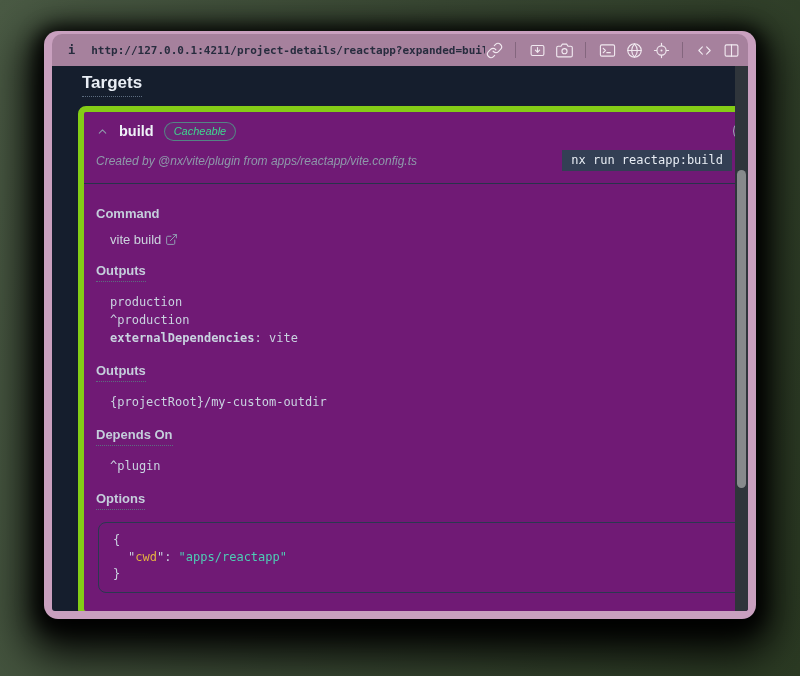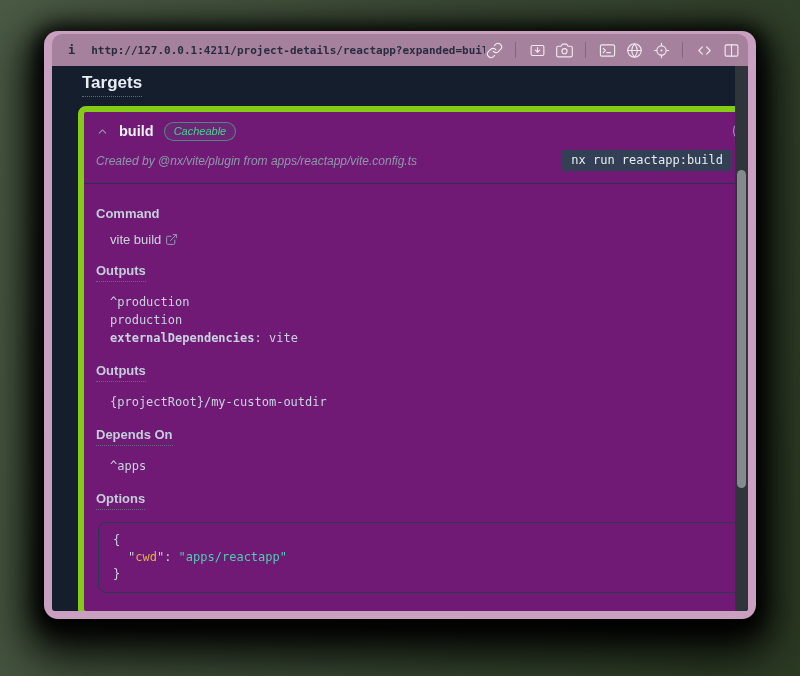--- a/index.html
+++ b/index.html
@@ -225,33 +225,33 @@
               <svg viewBox="0 0 24 24">
                   <path d="M18 13v6a2 2 0 0 1-2 2H5a2 2 0 0 1-2-2V8a2 2 0 0 1 2-2h6"></path>
                   <path d="M15 3h6v6"></path>
                   <path d="M10 14L21 3"></path>
                 </svg>
             </span>
           </div>
 
           <div class="section-label dotted">Outputs</div>
           <div class="section-value">
+            <div class="mono-line">production</div>
             <div class="mono-line">^production</div>
-            <div class="mono-line">production</div>
             <div class="mono-line"><span class="bold-key">externalDependencies</span><span>: </span><span>vite</span></div>
           </div>
 
           <div class="section-label dotted">Outputs</div>
           <div class="section-value">
             <div class="mono-line">{projectRoot}/my-custom-outdir</div>
           </div>
 
           <div class="section-label dotted">Depends On</div>
           <div class="section-value">
-            <div class="mono-line">^apps</div>
+            <div class="mono-line">^plugin</div>
           </div>
 
           <div class="section-label dotted">Options</div>
           <div class="options-box">
             <div class="mono-line">{</div>
             <div class="mono-line json-indent"><span>"</span><span class="json-key">cwd</span><span>"</span><span>: </span><span class="json-value">"apps/reactapp"</span></div>
             <div class="mono-line">}</div>
           </div>
 
         </div>

